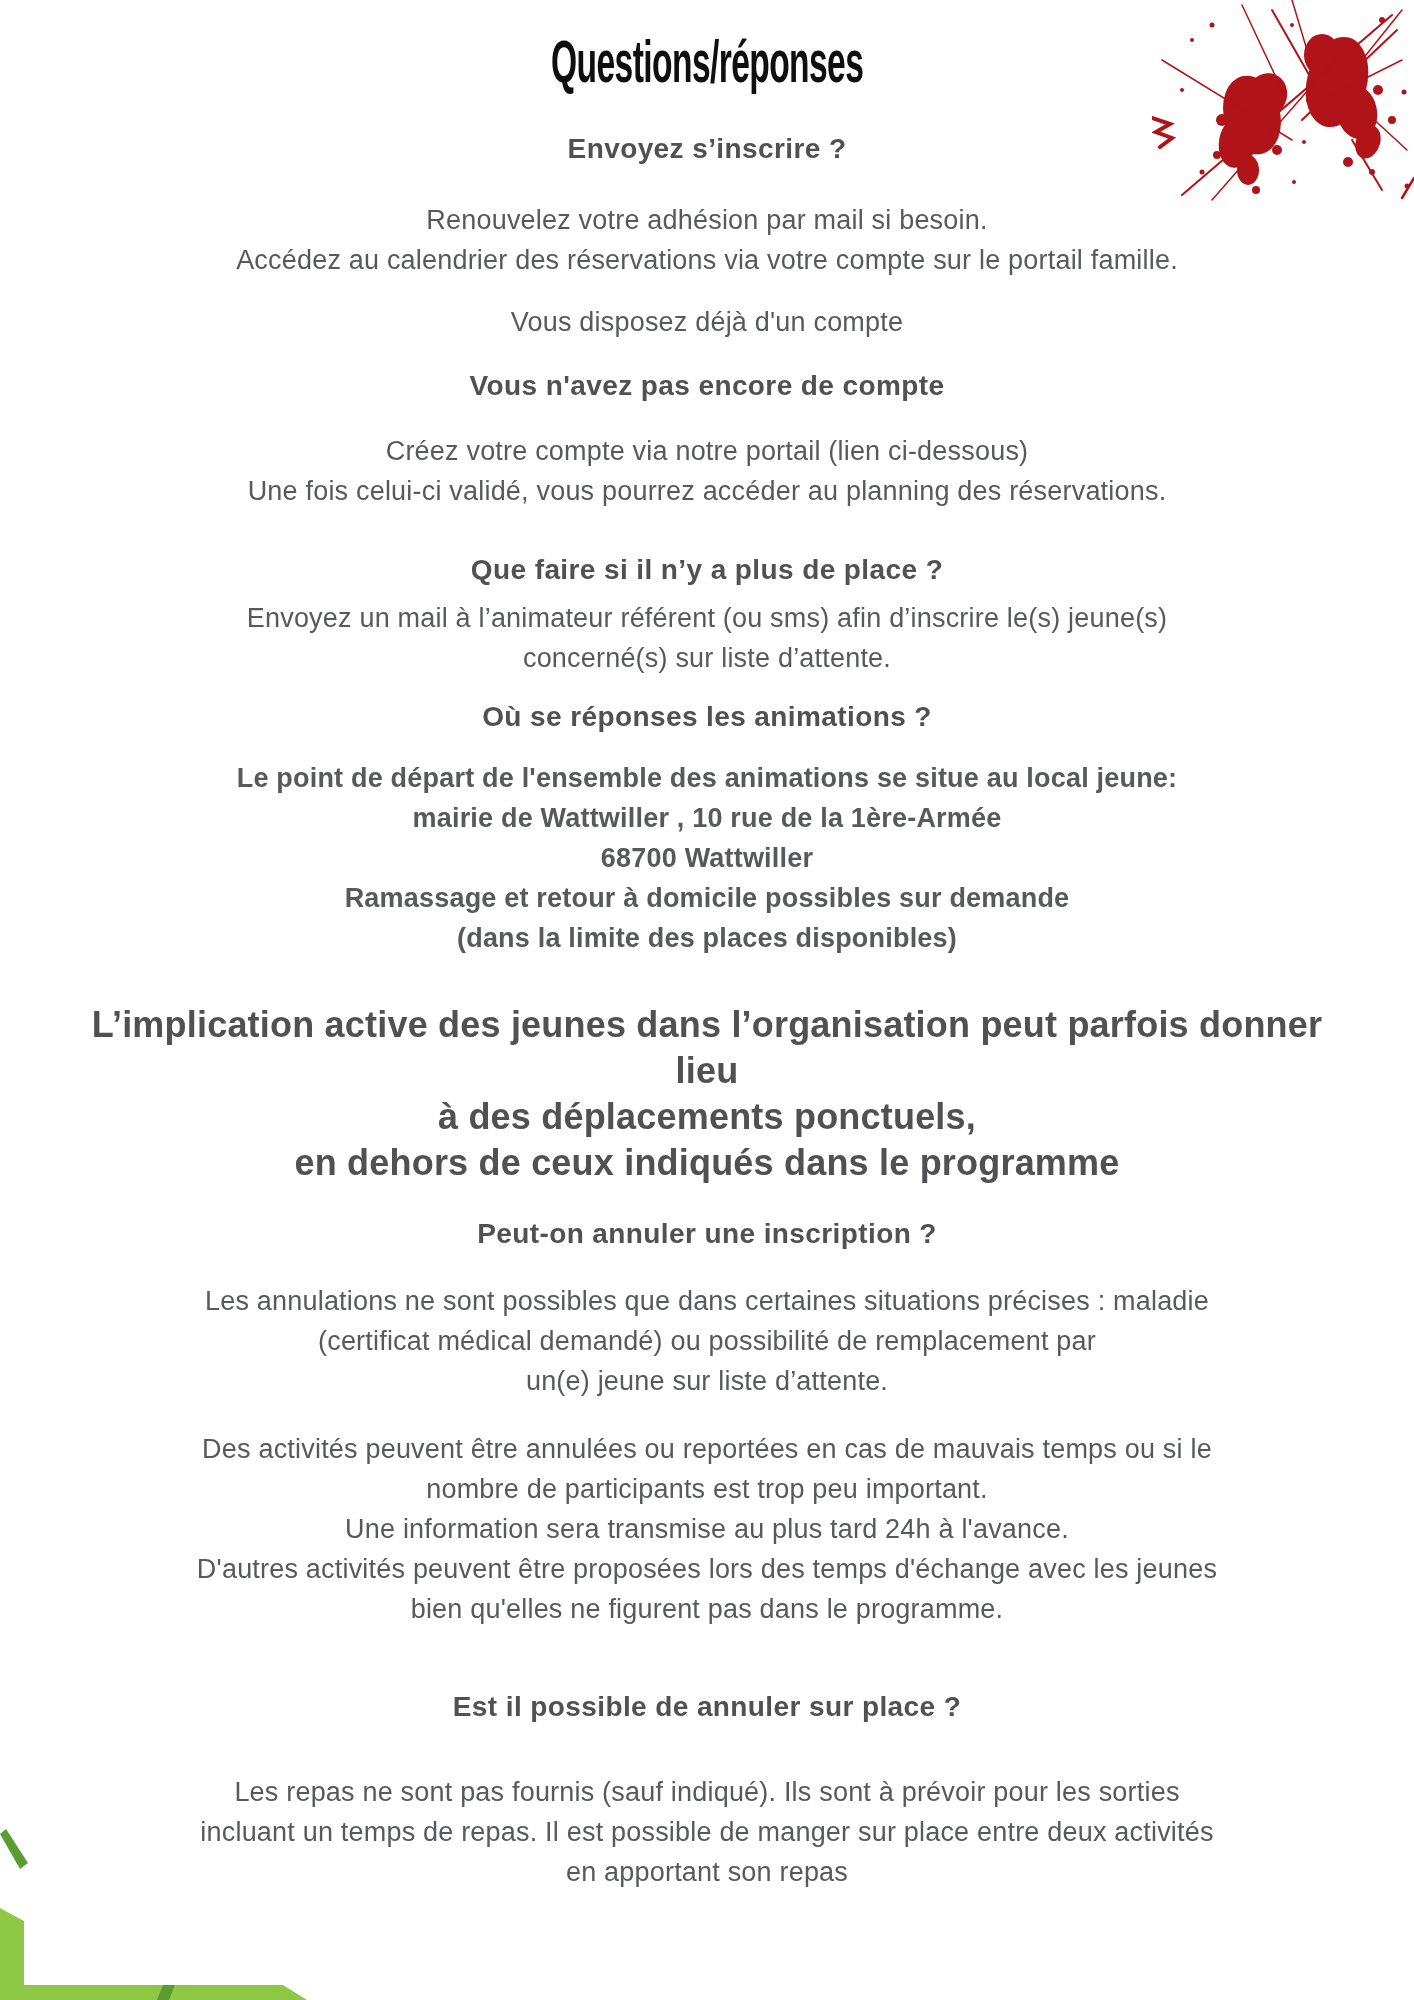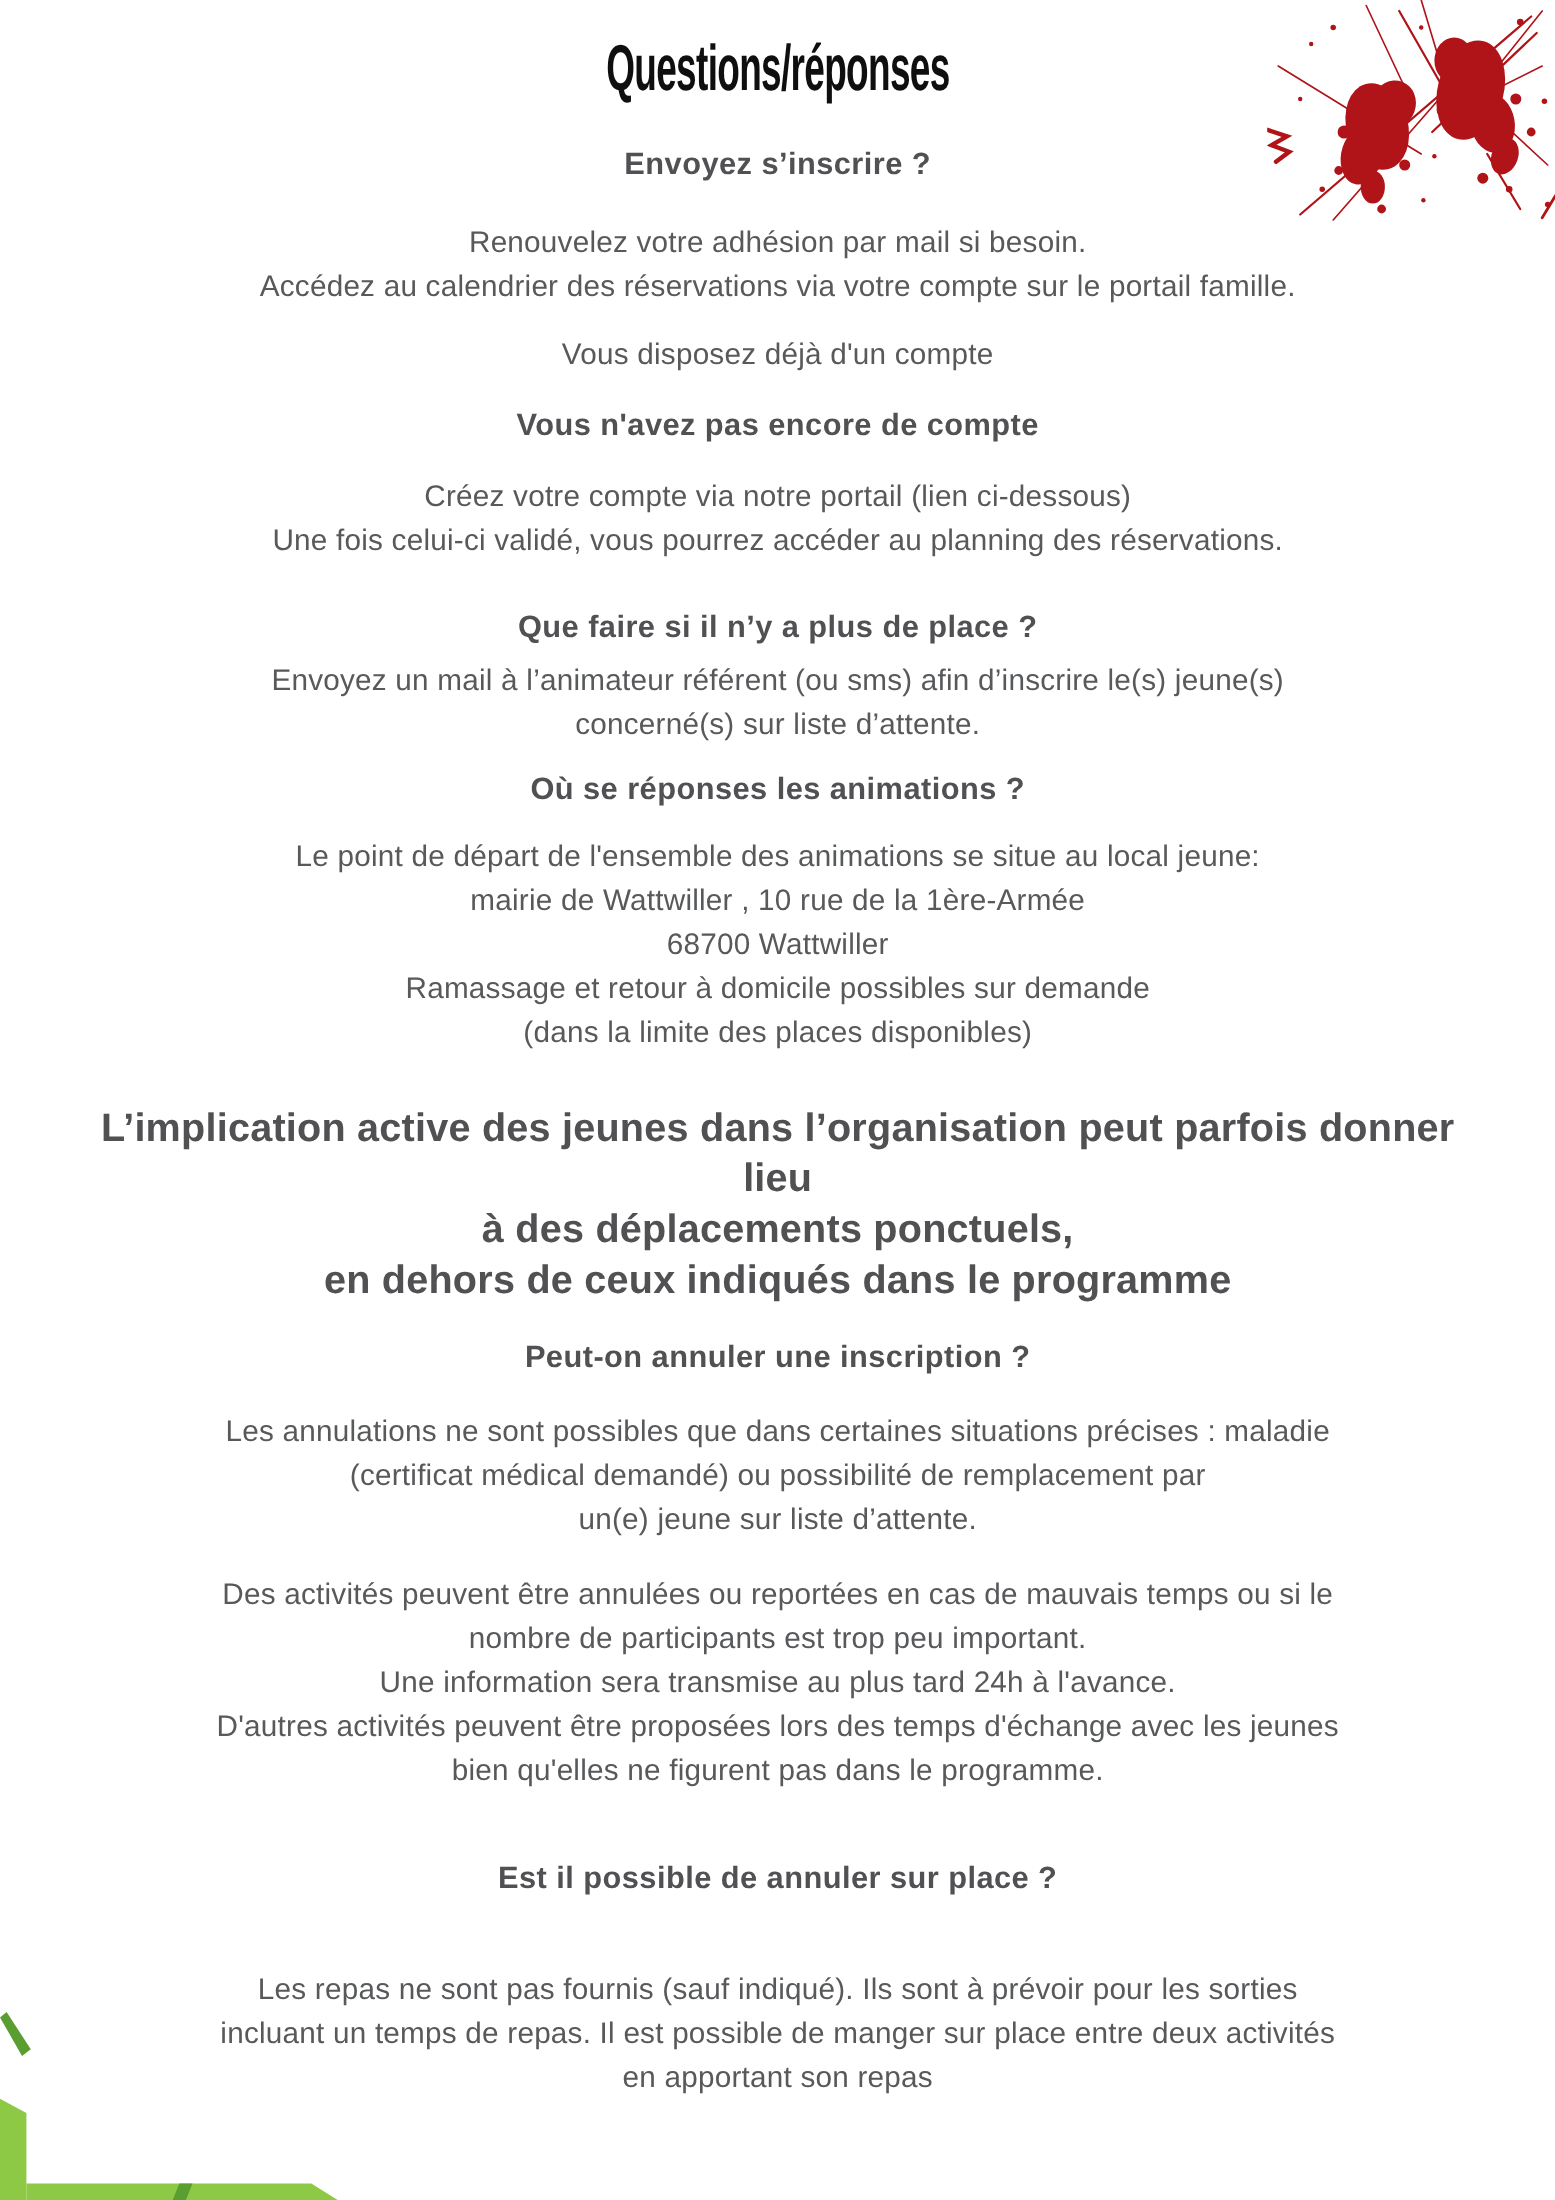--- a/index.html
+++ b/index.html
@@ -59,27 +59,27 @@
   }
   
   .mt-h1{margin-top:30px;}
   .mt-p1{margin-top:22px;}
   .mt-p2{margin-top:34px;}
   .mt-h2{margin-top:27px;}
   .mt-p3{margin-top:28px;}
   .mt-h3{margin-top:42px;}
   .mt-p4{margin-top:11px;}
   .mt-h4{margin-top:22px;}
-  .mt-p5{margin-top:24px;}
+  .mt-p5{margin-top:24px;font-weight:bold;}
   .mt-pb{margin-top:44px;}
   .mt-h5{margin-top:31px;}
   .mt-p6{margin-top:30px;}
   .mt-p7{margin-top:28px;}
   .mt-h6{margin-top:61px;}
-  .mt-p8{margin-top:64px;}
+  .mt-p8{margin-top:48px;}
 
   .splatter{
     position:absolute;
     top:0;
     right:0;
     width:262px;
     height:202px;
     z-index:1;
   }
   .green-corner{

